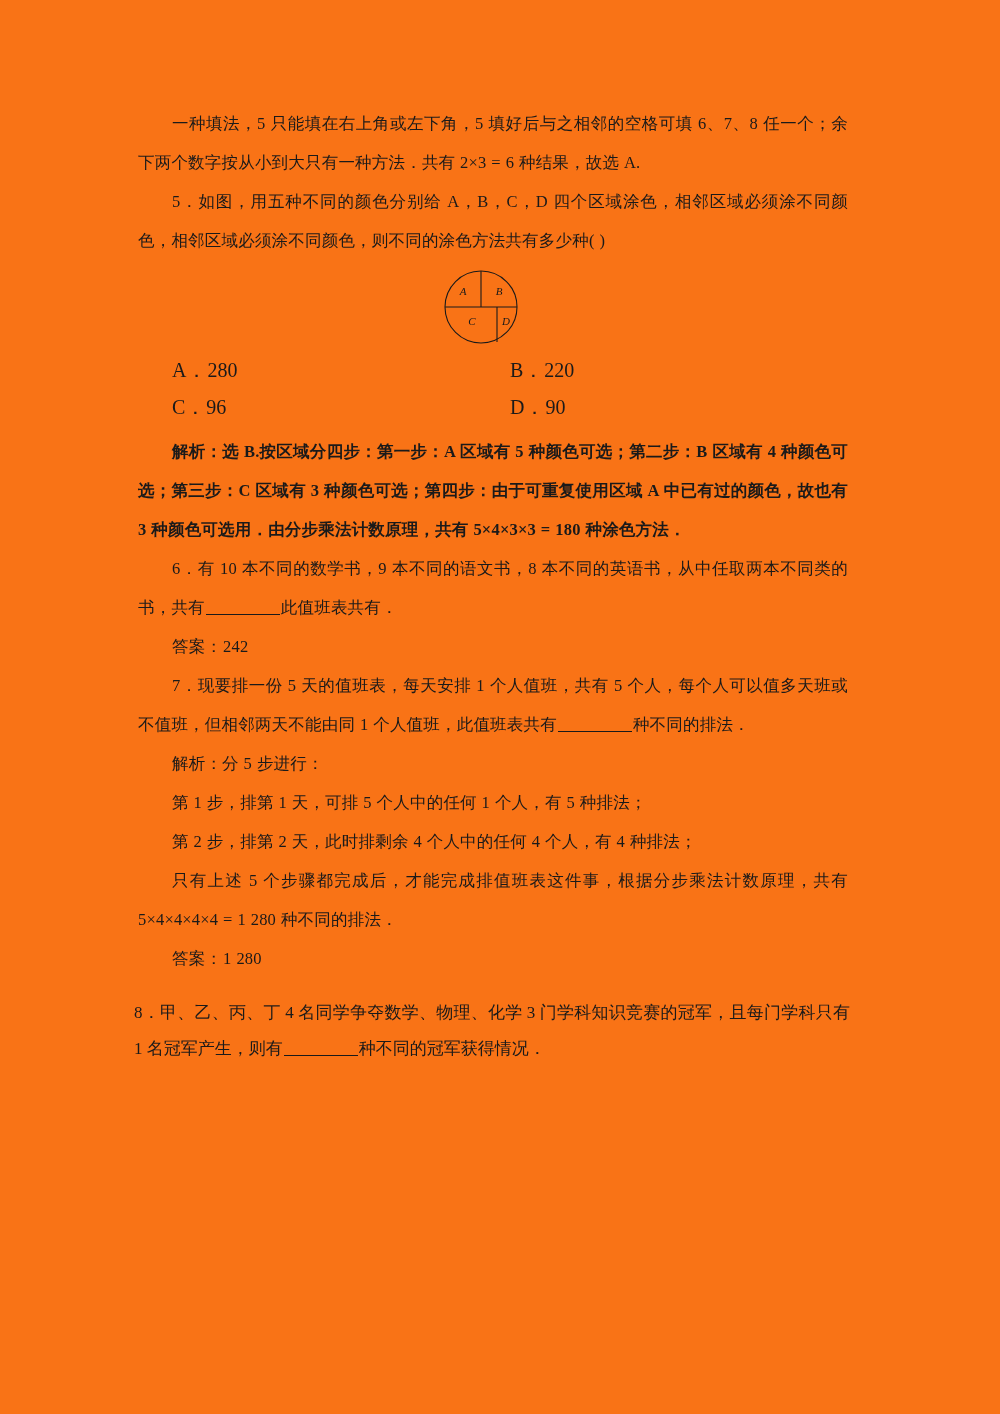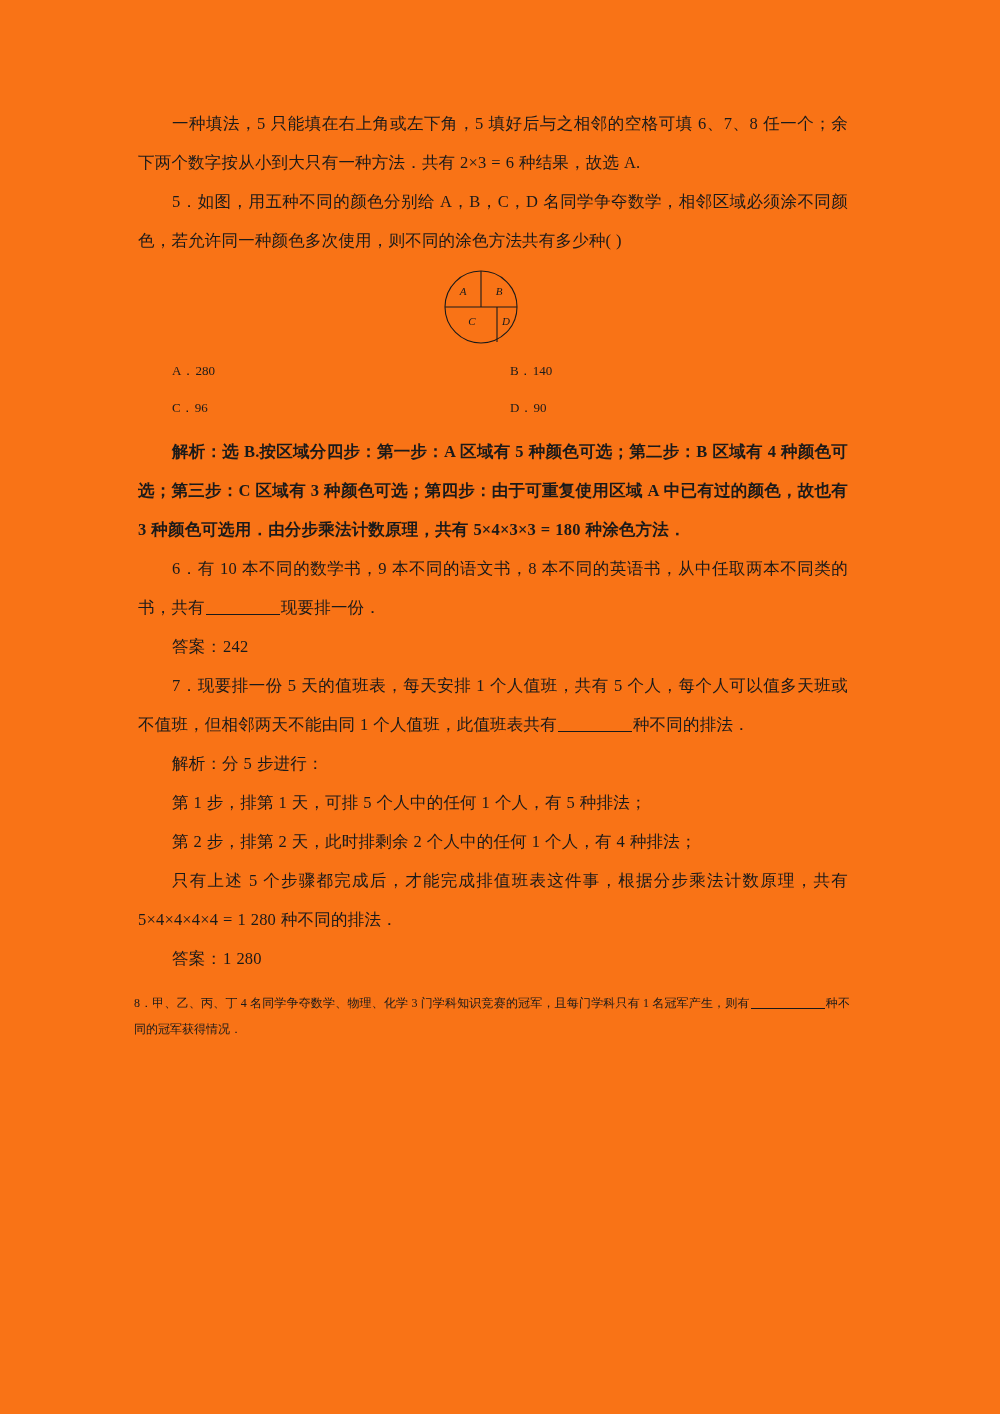--- a/index.html
+++ b/index.html
@@ -55,21 +55,21 @@
     vertical-align: -2px;
     margin: 0 1px;
   }
   
   .options {
     position: relative;
     margin-top: 4px;
   }
   .opt-row {
     display: flex;
-    font-size: 13px;
+    font-size: 20px;
     line-height: 37px;
     padding-left: 34px;
   }
   .opt-cell {
     width: 356px;
   }
   
   .figure-wrap {
     display: flex;
     justify-content: center;
@@ -82,40 +82,40 @@
     height: 78px;
   }
   .fig-label {
     font-family: "Liberation Serif", "DejaVu Serif", serif;
     font-style: italic;
     font-size: 11px;
     fill: #1a1a1a;
   }
   
   .tight {
-    font-size: 12px;
-    line-height: 26px;
+    font-size: 17px;
+    line-height: 36px;
     margin-left: -4px;
     width: 716px;
     text-align: justify;
     text-justify: inter-ideograph;
   }
   .sp-top-2 { margin-top: 2px; }
   .sp-top-6 { margin-top: 6px; font-weight: bold; }
 </style>
 </head>
 <body>
 
 <div class="page">
   <div class="content">
 
     <p class="para indent">一种填法，5 只能填在右上角或左下角，5 填好后与之相邻的空格可填 6、7、8 任一个；余下两个数字按从小到大只有一种方法．共有 2×3 = 6 种结果，故选 A.</p>
 
     <p class="para indent">
-      <span>5．</span><span>如图，用五种不同的颜色分别给 A，B，C，D 名同学争夺数学，相邻区域必须涂不同颜色，若允许同一种颜色多次使用，则不同的涂色方法共有多少种(    )</span>
+      <span>5．</span><span>如图，用五种不同的颜色分别给 A，B，C，D 四个区域涂色，相邻区域必须涂不同颜色，相邻区域必须涂不同颜色，则不同的涂色方法共有多少种(    )</span>
     </p>
 
     <div class="figure-wrap">
       <svg class="figure" viewBox="0 0 86 78" xmlns="http://www.w3.org/2000/svg">
         <circle cx="43" cy="39" r="36" fill="none" stroke="#1a1a1a" stroke-width="1.1"></circle>
         <line x1="7" y1="39" x2="79" y2="39" stroke="#1a1a1a" stroke-width="1.1"></line>
         <line x1="43" y1="3" x2="43" y2="39" stroke="#1a1a1a" stroke-width="1.1"></line>
         <line x1="59" y1="39" x2="59" y2="74" stroke="#1a1a1a" stroke-width="1.1"></line>
         <text class="fig-label" x="25" y="27" text-anchor="middle">A</text>
         <text class="fig-label" x="61" y="27" text-anchor="middle">B</text>
@@ -123,53 +123,53 @@
         <text class="fig-label" x="68" y="57" text-anchor="middle">D</text>
       </svg>
     </div>
 
     <div class="options">
       <div class="opt-row">
         <div class="opt-cell">
           <span>A．</span><span class="num">280</span>
         </div>
         <div class="opt-cell">
-          <span>B．</span><span class="num">140</span>
+          <span>B．</span><span class="num">220</span>
         </div>
       </div>
       <div class="opt-row">
         <div class="opt-cell">
           <span>C．</span><span class="num">96</span>
         </div>
         <div class="opt-cell">
           <span>D．</span><span class="num">90</span>
         </div>
       </div>
     </div>
 
     <p class="para indent sp-top-6">解析：选 B.按区域分四步：第一步：A 区域有 5 种颜色可选；第二步：B 区域有 4 种颜色可选；第三步：C 区域有 3 种颜色可选；第四步：由于可重复使用区域 A 中已有过的颜色，故也有 3 种颜色可选用．由分步乘法计数原理，共有 5×4×3×3 = 180 种涂色方法．</p>
 
     <p class="para indent sp-top-2">
-      <span>6．</span><span>有 10 本不同的数学书，9 本不同的语文书，8 本不同的英语书，从中任取两本不同类的书，共有</span><span class="blank"></span><span>现要排一份．</span>
+      <span>6．</span><span>有 10 本不同的数学书，9 本不同的语文书，8 本不同的英语书，从中任取两本不同类的书，共有</span><span class="blank"></span><span>此值班表共有．</span>
     </p>
 
 
     <p class="para indent">
       <span>答案：</span><span class="num">242</span>
     </p>
 
     <p class="para indent">
       <span>7．</span><span>现要排一份 5 天的值班表，每天安排 1 个人值班，共有 5 个人，每个人可以值多天班或不值班，但相邻两天不能由同 1 个人值班，此值班表共有</span><span class="blank"></span><span>种不同的排法．</span>
     </p>
 
     <p class="para indent">解析：分 5 步进行：</p>
 
     <p class="para indent">第 1 步，排第 1 天，可排 5 个人中的任何 1 个人，有 5 种排法；</p>
 
-    <p class="para indent">第 2 步，排第 2 天，此时排剩余 2 个人中的任何 1 个人，有 4 种排法；</p>
+    <p class="para indent">第 2 步，排第 2 天，此时排剩余 4 个人中的任何 4 个人，有 4 种排法；</p>
 
 
     <p class="para indent">只有上述 5 个步骤都完成后，才能完成排值班表这件事，根据分步乘法计数原理，共有 5×4×4×4×4 = 1 280 种不同的排法．</p>
 
     <p class="para indent">
       <span>答案：</span><span class="num">1 280</span>
     </p>
 
     <p class="tight">
       <span>8．</span><span>甲、乙、丙、丁 4 名同学争夺数学、物理、化学 3 门学科知识竞赛的冠军，且每门学科只有 1 名冠军产生，则有</span><span class="blank"></span><span>种不同的冠军获得情况．</span>

